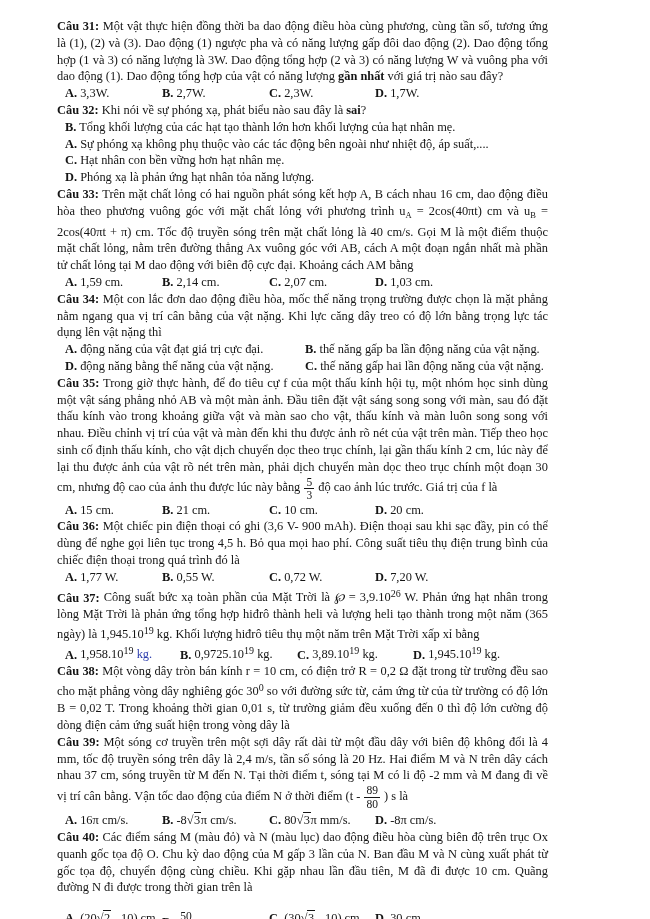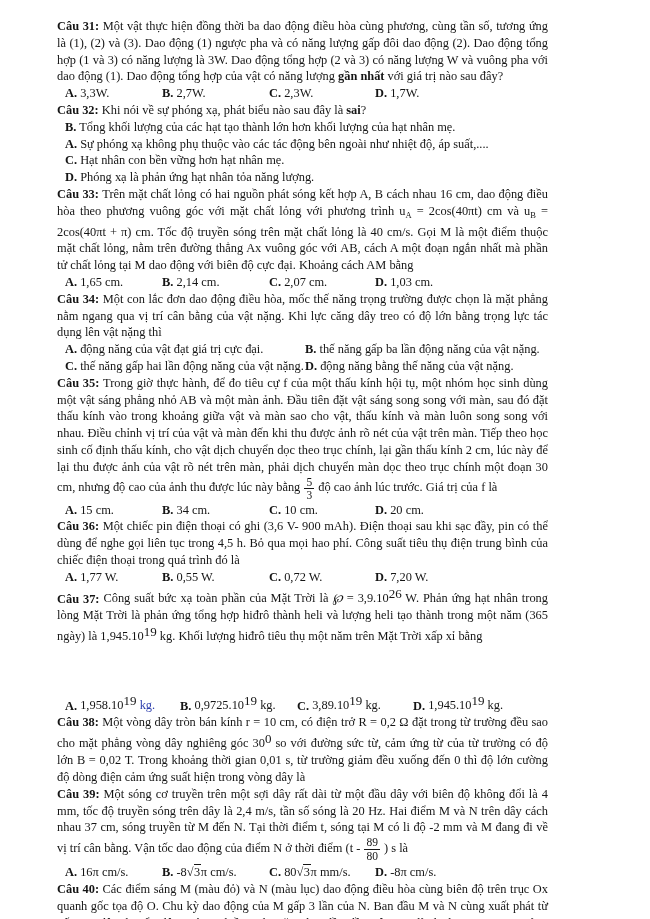--- a/index.html
+++ b/index.html
@@ -8,26 +8,26 @@
     font-family:"Liberation Serif","DejaVu Serif",serif;
     font-size:12.4px;line-height:16.8px;color:#151515;
   }
   .page{box-sizing:border-box;width:572px;height:919px;padding:18px 24px 0 57px;background:#ffffff;}
   .question{margin:0;}
   .q-body{margin:0;text-align:justify;}
   .q-label{font-weight:bold;white-space:nowrap;}
   b{font-weight:bold;}
   .options{padding-left:8px;margin:0;}
   .row4{display:grid;grid-template-columns:97px 107px 106px auto;}
-  .row4w{display:grid;grid-template-columns:115px 117px 116px auto;margin-top:48px;}
+  .row4w{display:grid;grid-template-columns:115px 117px 116px auto;}
   .grid2{display:grid;grid-template-columns:240px auto;}
   .stack .option{display:block;}
   .row4 .option,.row4w .option{white-space:nowrap;}
   .opt-letter{font-weight:bold;}
-  .sup{font-size:13px;vertical-align:4.5px;}
+  .sup{font-size:10px;vertical-align:4.5px;}
   .sub{font-size:8.5px;vertical-align:-3px;}
   .frac{display:inline-block;vertical-align:middle;text-align:center;font-size:11.5px;line-height:12.5px;padding:0 1px;}
   .frac .num{display:block;padding:0 2px;}
   .frac .den{display:block;border-top:1px solid currentColor;padding:0 2px;}
   .sqrt{white-space:nowrap;}
   .sqrt .rad{border-top:1px solid currentColor;padding:0 0.5px;}
   .c-blue{color:#2e3fae;}
   .scriptp{font-style:italic;}
   #q40 .options{margin-top:14px;}
   #q39 .options{margin-top:2px;}
@@ -58,49 +58,49 @@
 
   <div class="option"><b class="opt-letter">C.</b><span class="opt-segs"> Hạt nhân con bền vững hơn hạt nhân mẹ.</span></div>
 
   <div class="option"><b class="opt-letter">D.</b><span class="opt-segs"> Phóng xạ là phản ứng hạt nhân tỏa năng lượng.</span></div>
 </div>
   </section>
 
   <section class="question" id="q33">
     <p class="q-body"><b class="q-label">Câu 33: </b><span class="q-segs">Trên mặt chất lỏng có hai nguồn phát sóng kết hợp A, B cách nhau 16 cm, dao động điều hòa theo phương vuông góc với mặt chất lỏng với phương trình u<span class="sub">A</span> = 2cos(40πt) cm và u<span class="sub">B</span> = 2cos(40πt + π) cm. Tốc độ truyền sóng trên mặt chất lỏng là 40 cm/s. Gọi M là một điểm thuộc mặt chất lỏng, nằm trên đường thẳng Ax vuông góc với AB, cách A một đoạn ngắn nhất mà phần tử chất lỏng tại M dao động với biên độ cực đại. Khoảng cách AM bằng</span></p>
     <div class="options row4">
-  <div class="option"><b class="opt-letter">A.</b><span class="opt-segs"> 1,65 cm.</span></div>
+  <div class="option"><b class="opt-letter">A.</b><span class="opt-segs"> 1,59 cm.</span></div>
 
   <div class="option"><b class="opt-letter">B.</b><span class="opt-segs"> 2,14 cm.</span></div>
 
   <div class="option"><b class="opt-letter">C.</b><span class="opt-segs"> 2,07 cm.</span></div>
 
   <div class="option"><b class="opt-letter">D.</b><span class="opt-segs"> 1,03 cm.</span></div>
 </div>
   </section>
 
   <section class="question" id="q34">
     <p class="q-body"><b class="q-label">Câu 34: </b><span class="q-segs">Một con lắc đơn dao động điều hòa, mốc thế năng trọng trường được chọn là mặt phẳng nằm ngang qua vị trí cân bằng của vật nặng. Khi lực căng dây treo có độ lớn bằng trọng lực tác dụng lên vật nặng thì</span></p>
     <div class="options grid2">
   <div class="option"><b class="opt-letter">A.</b><span class="opt-segs"> động năng của vật đạt giá trị cực đại.</span></div>
 
   <div class="option"><b class="opt-letter">B.</b><span class="opt-segs"> thế năng gấp ba lần động năng của vật nặng.</span></div>
 
+  <div class="option"><b class="opt-letter">D.</b><span class="opt-segs"> động năng bằng thế năng của vật nặng.</span></div>
+
   <div class="option"><b class="opt-letter">C.</b><span class="opt-segs"> thế năng gấp hai lần động năng của vật nặng.</span></div>
-
-  <div class="option"><b class="opt-letter">D.</b><span class="opt-segs"> động năng bằng thế năng của vật nặng.</span></div>
 </div>
   </section>
 
   <section class="question" id="q35">
     <p class="q-body"><b class="q-label">Câu 35: </b><span class="q-segs">Trong giờ thực hành, để đo tiêu cự f của một thấu kính hội tụ, một nhóm học sinh dùng một vật sáng phẳng nhỏ AB và một màn ảnh. Đầu tiên đặt vật sáng song song với màn, sau đó đặt thấu kính vào trong khoảng giữa vật và màn sao cho vật, thấu kính và màn luôn song song với nhau. Điều chỉnh vị trí của vật và màn đến khi thu được ảnh rõ nét của vật trên màn. Tiếp theo học sinh cố định thấu kính, cho vật dịch chuyển dọc theo trục chính, lại gần thấu kính 2 cm, lúc này để lại thu được ảnh của vật rõ nét trên màn, phải dịch chuyển màn dọc theo trục chính một đoạn 30 cm, nhưng độ cao của ảnh thu được lúc này bằng <span class="frac"><span class="num">5</span><span class="den">3</span></span> độ cao ảnh lúc trước. Giá trị của f là</span></p>
     <div class="options row4">
   <div class="option"><b class="opt-letter">A.</b><span class="opt-segs"> 15 cm.</span></div>
 
-  <div class="option"><b class="opt-letter">B.</b><span class="opt-segs"> 34 cm.</span></div>
+  <div class="option"><b class="opt-letter">B.</b><span class="opt-segs"> 21 cm.</span></div>
 
   <div class="option"><b class="opt-letter">C.</b><span class="opt-segs"> 10 cm.</span></div>
 
   <div class="option"><b class="opt-letter">D.</b><span class="opt-segs"> 20 cm.</span></div>
 </div>
   </section>
 
   <section class="question" id="q36">
     <p class="q-body"><b class="q-label">Câu 36: </b><span class="q-segs">Một chiếc pin điện thoại có ghi (3,6 V- 900 mAh). Điện thoại sau khi sạc đầy, pin có thể dùng để nghe gọi liên tục trong 4,5 h. Bỏ qua mọi hao phí. Công suất tiêu thụ điện trung bình của chiếc điện thoại trong quá trình đó là</span></p>
     <div class="options row4">

